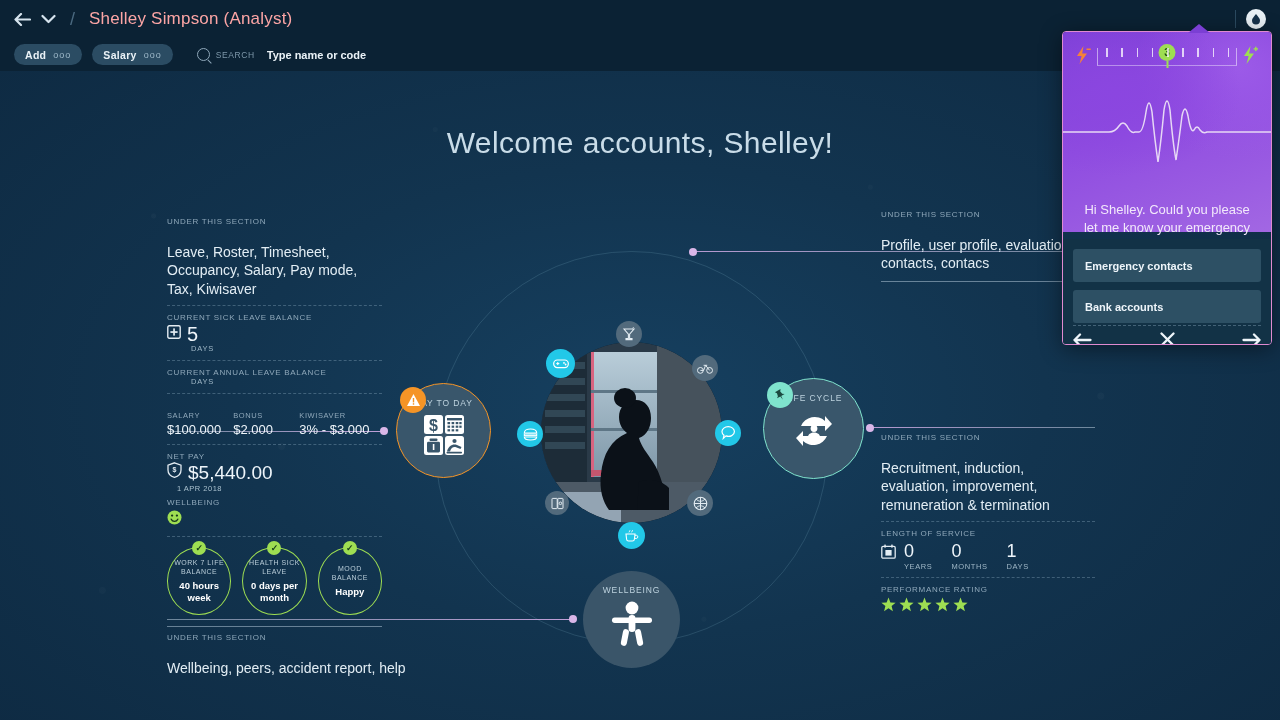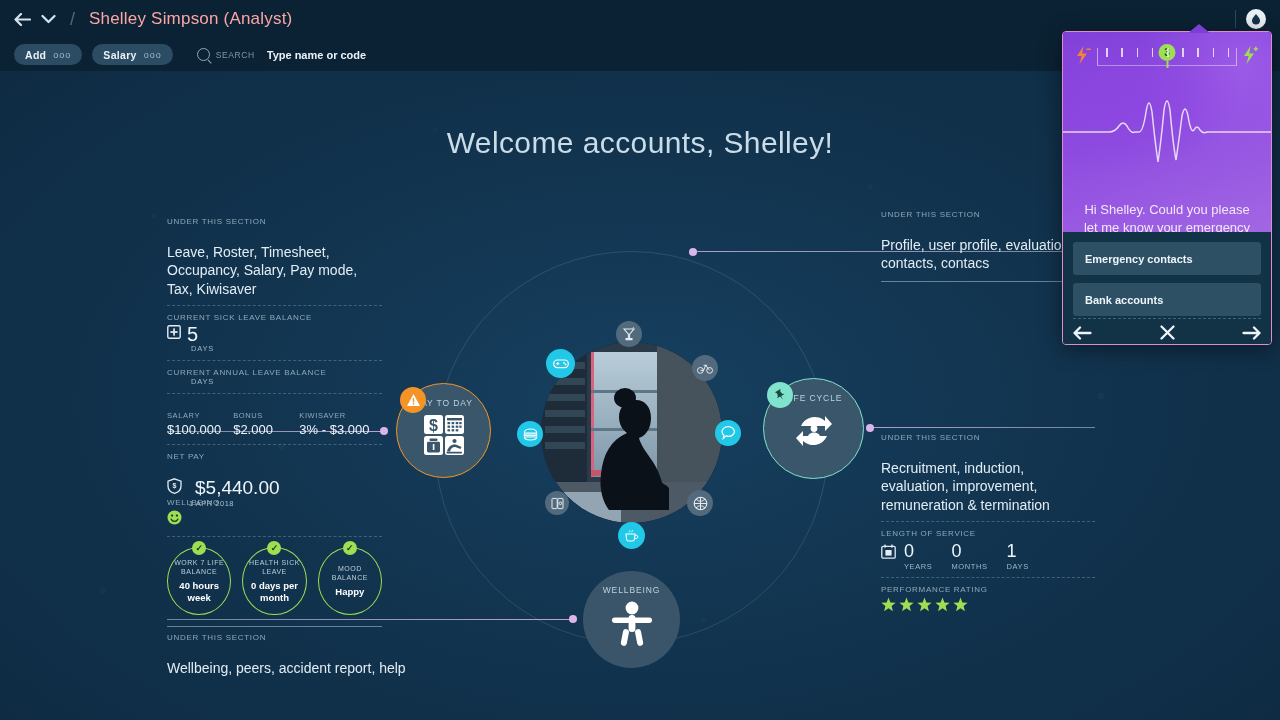--- a/index.html
+++ b/index.html
@@ -182,21 +182,21 @@
     border-top: 1px dashed rgba(150,180,200,.35);
     margin: 7px 0 7px 0;
   }
   .big-num { color: #eef5fa; font-size: 20px; font-weight: 300; line-height: 1; }
   .unit { color: #9fb7c6; font-size: 7.5px; letter-spacing: .8px; }
   .money-row { display: flex; gap: 0; }
   .money-col { flex: 1; }
   .money-label { color: #8fa8ba; font-size: 7.5px; letter-spacing: .6px; margin-top: 10px; }
   .money-val { color: #eef5fa; font-size: 13px; font-weight: 300; margin-top: 2px; }
   .netpay-val { color: #eef5fa; font-size: 19px; font-weight: 300; }
-  .netpay-date { color: #a9c0ce; font-size: 7.5px; letter-spacing: .5px; margin-left: 22px; }
+  .netpay-date { color: #a9c0ce; font-size: 7.5px; letter-spacing: .5px; margin-left: 10px; }
 
   .wb-ring-row { display: flex; gap: 11px; margin-top: 10px; }
   .wb-ring {
     position: relative;
     width: 68px; height: 68px; border-radius: 50%;
     border: 1.6px solid #9ede52;
     display: flex; flex-direction: column; align-items: center; justify-content: center;
     text-align: center;
     cursor: pointer;
   }
@@ -276,20 +276,21 @@
   .as-wave { position: absolute; top: 58px; left: 0; width: 210px; height: 78px; }
   .as-message {
     position: absolute; left: 14px; right: 14px; top: 138px;
     color: #f2e8fb; font-size: 13px; line-height: 1.4; text-align: center;
     font-weight: 300;
     margin-top: 31px;
   }
   .as-bottom {
     height: 114px; background: #123246; padding: 10px 10px 0 10px;
     position: relative;
+    margin-top: 7px;
   }
   .as-option {
     height: 33px; background: #2d5064; border-radius: 3px;
     display: flex; align-items: center; padding: 0 12px;
     color: #eef5fa; font-size: 11px; font-weight: bold;
     margin-bottom: 8px; cursor: pointer;
   }
   .as-actions {
     position: absolute; left: 10px; right: 10px; bottom: 6px;
     border-top: 1px dashed rgba(160,190,210,.35);
@@ -557,21 +558,21 @@
         <div class="money-val">$2.000</div>
       </div>
       <div class="money-col" style="flex:1.25;">
         <div class="money-label">KIWISAVER</div>
         <div class="money-val">3% - $3.000</div>
       </div>
     </div>
     <div class="dashed"></div>
 
     <div class="sec-kicker">NET PAY</div>
-    <div style="display:flex; align-items:center; gap:13px; margin-top:16px;">
+    <div style="display:flex; align-items:flex-start; gap:6px; margin-top:1px;">
       <span>
         <svg width="15" height="16" viewBox="0 0 15 16">
             <path d="M7.5 .8 L14 3.2 L14 8 C14 11.8 11.2 14.4 7.5 15.3 C3.8 14.4 1 11.8 1 8 L1 3.2 Z" fill="none" stroke="#e3ecf2" stroke-width="1.3"></path>
             <text x="7.5" y="9.6" font-family="Liberation Sans, sans-serif" font-size="7" font-weight="bold" fill="#e3ecf2" text-anchor="middle">$</text>
           </svg>
       </span>
       <span class="netpay-val">$5,440.00</span>
     </div>
     <div class="netpay-date">1 APR 2018</div>
   </div>

